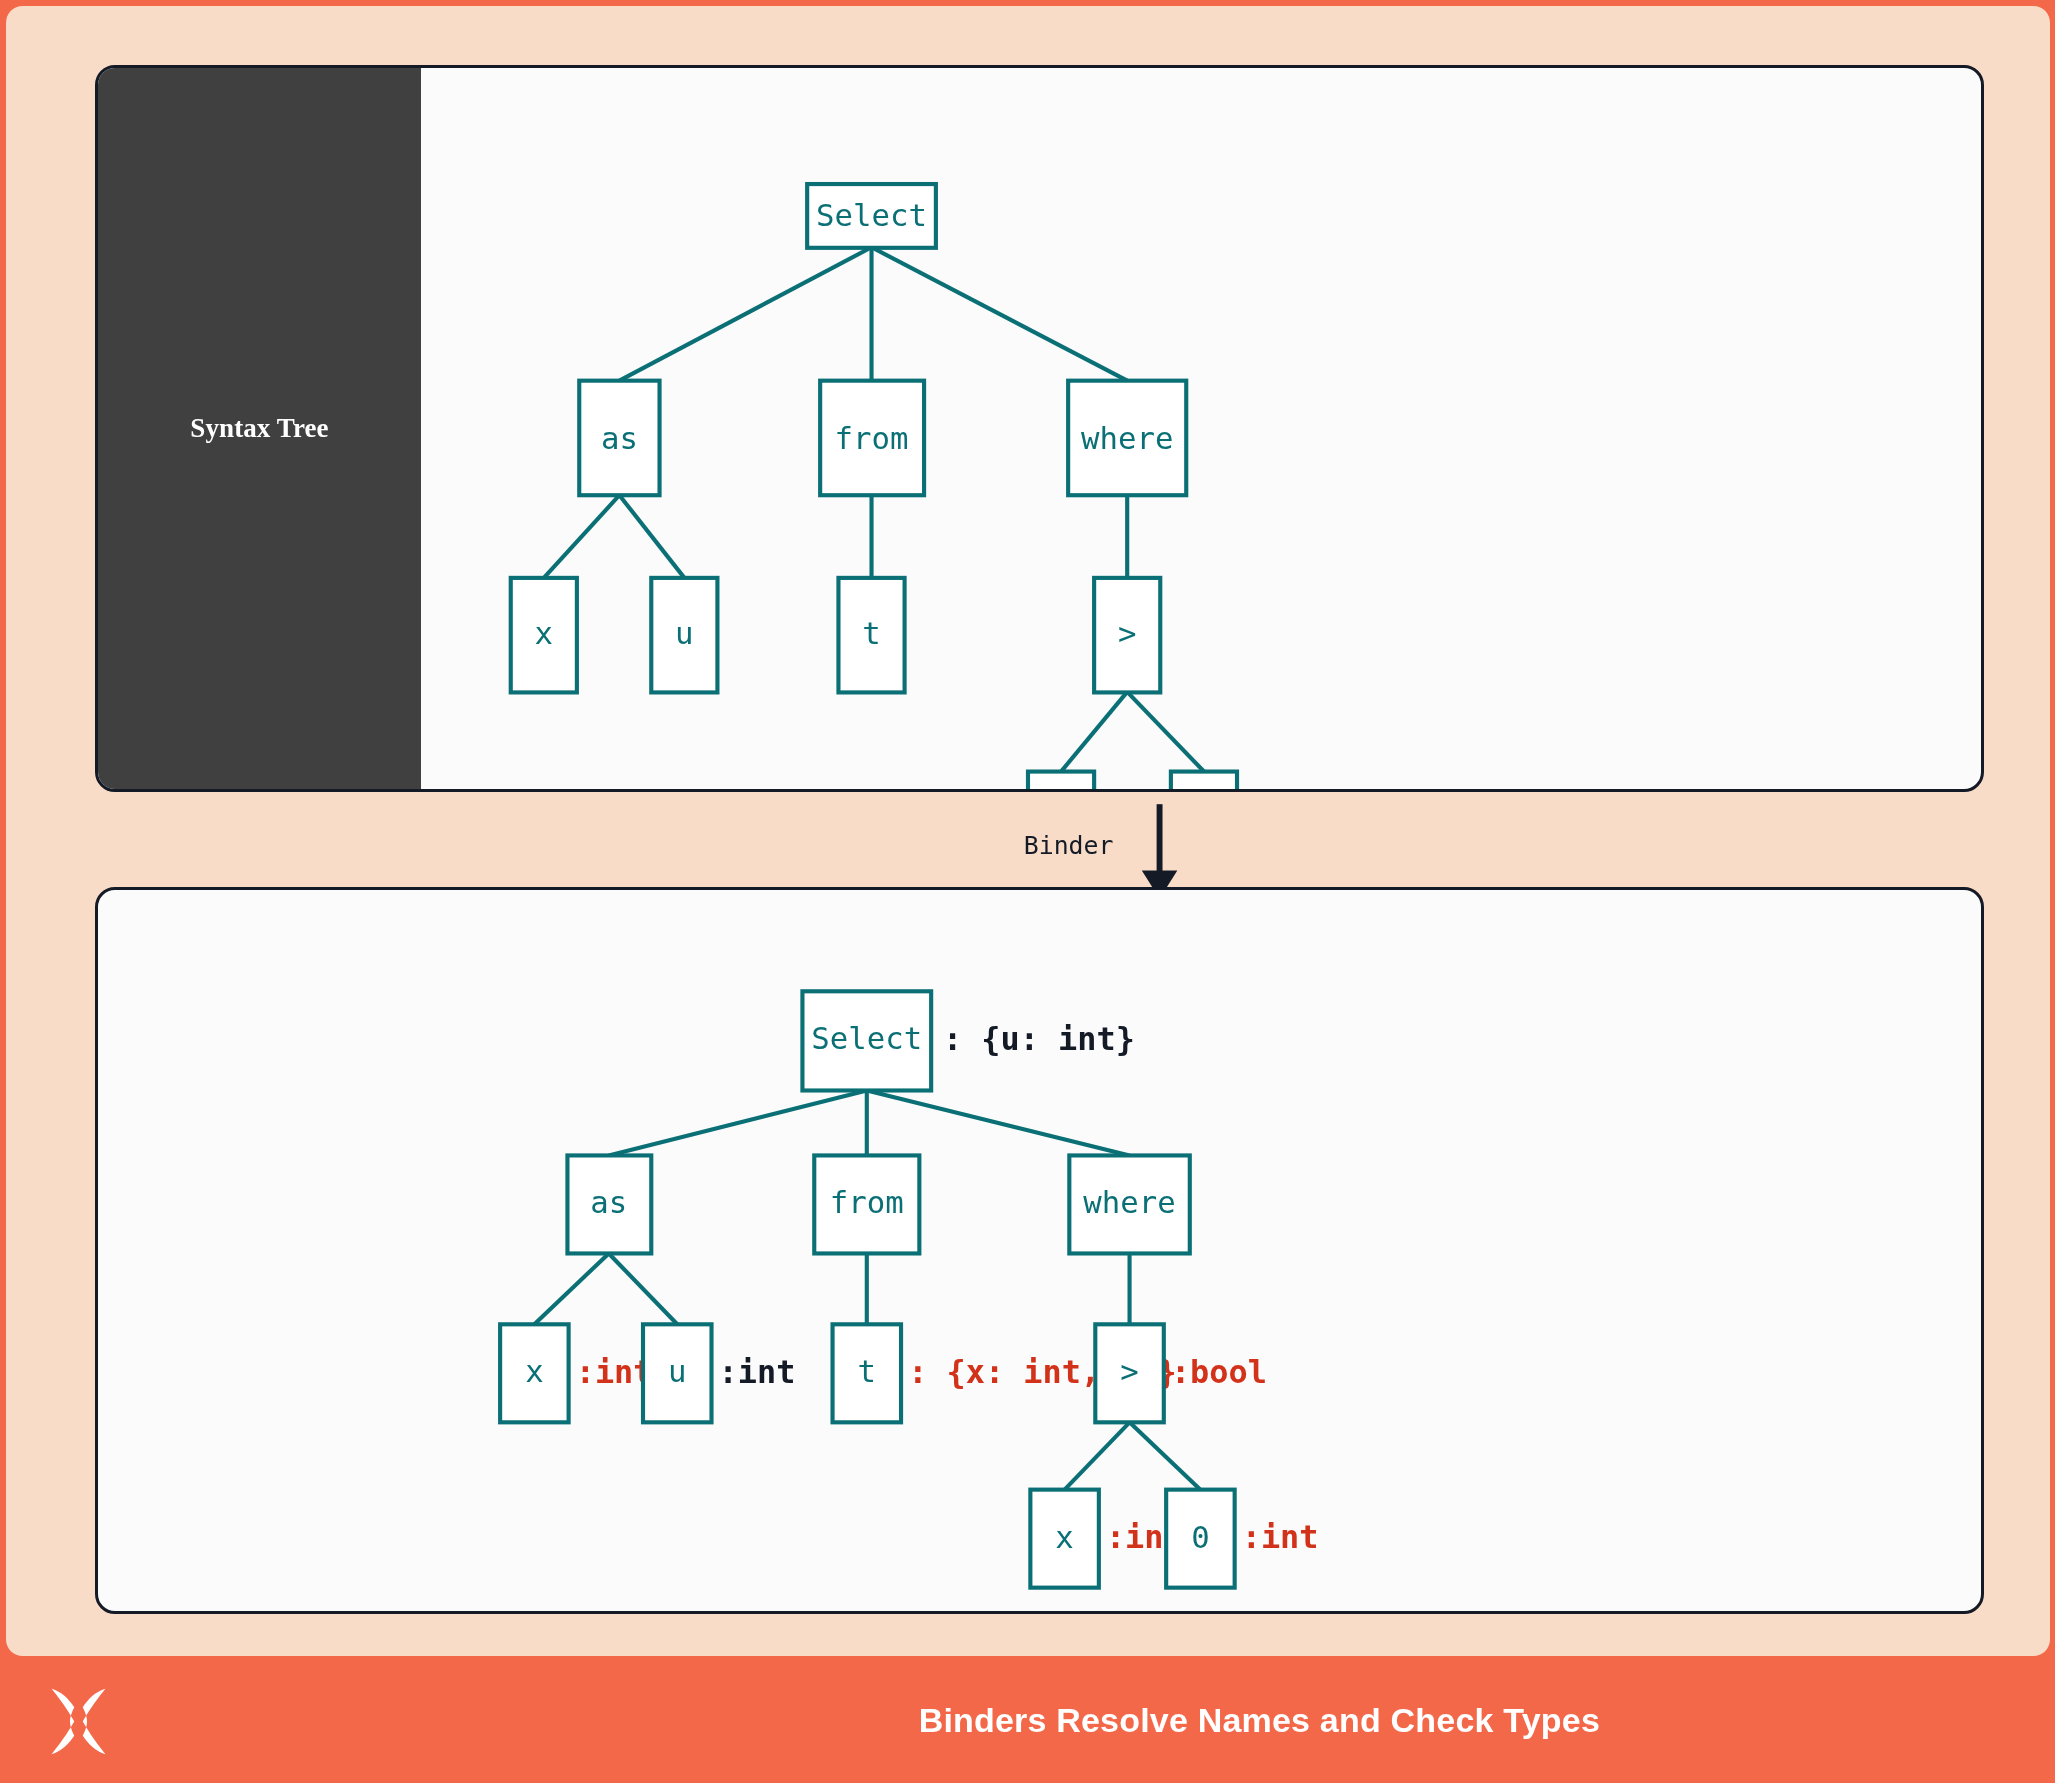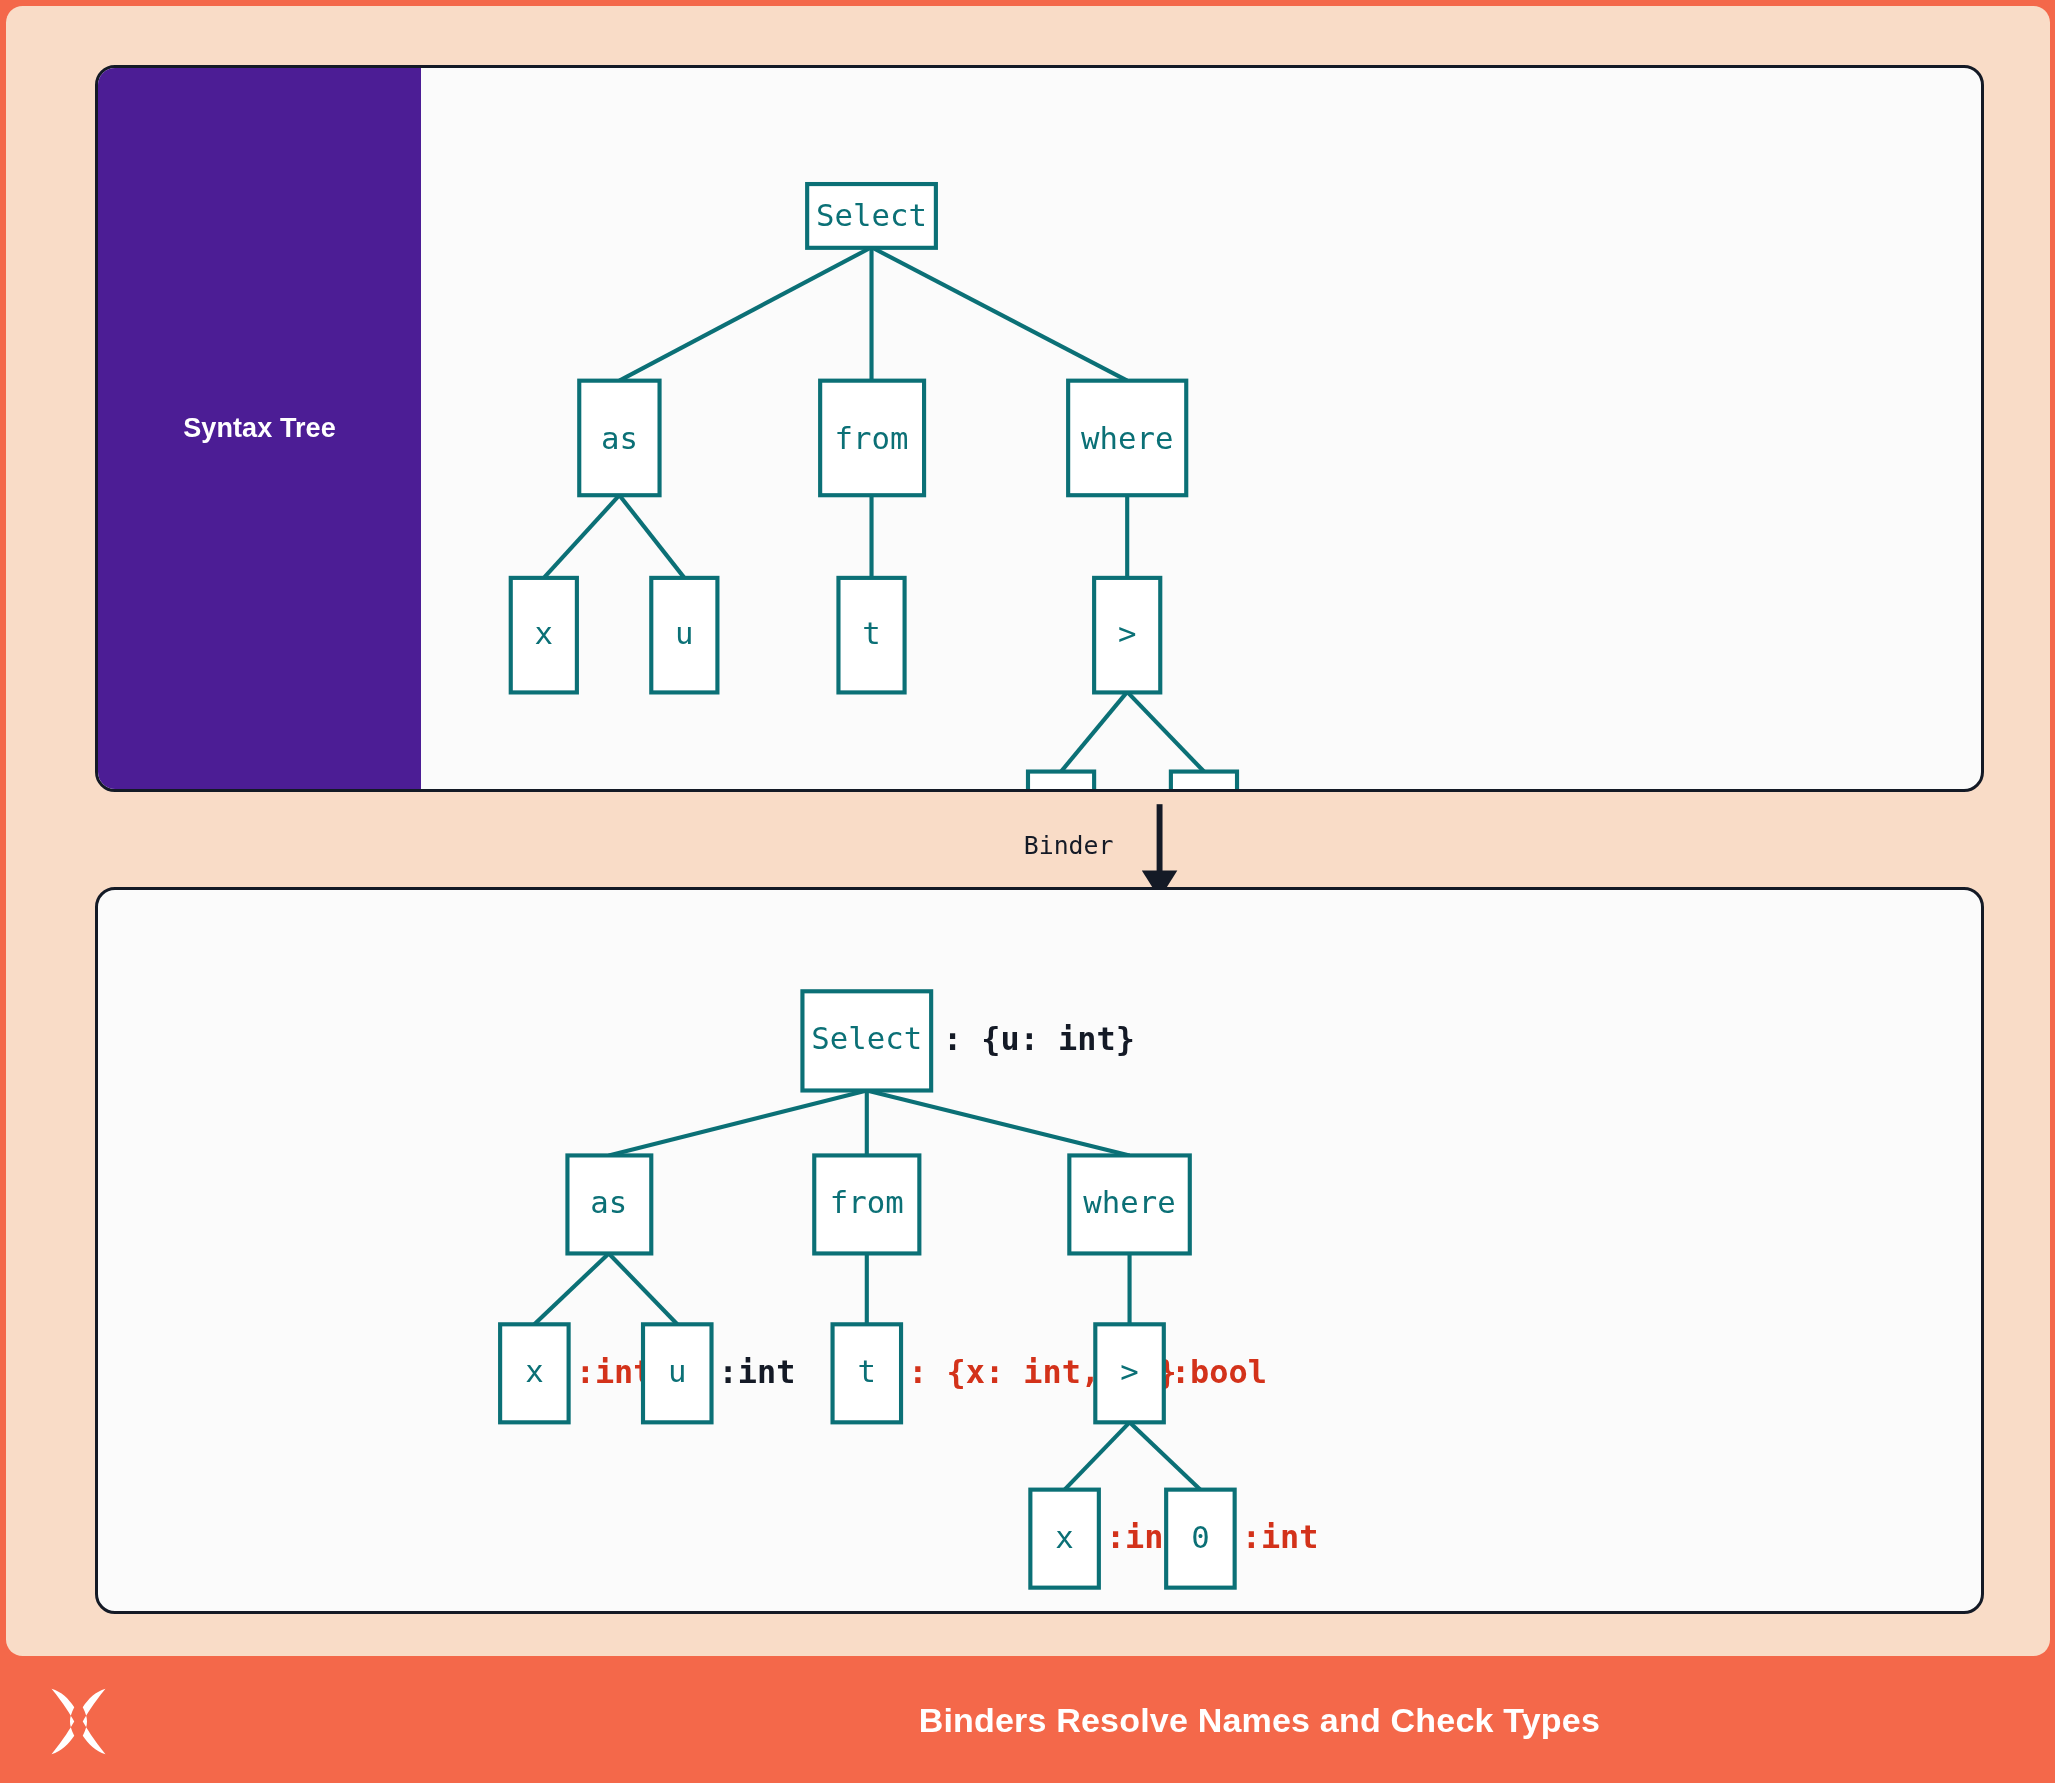--- a/index.html
+++ b/index.html
@@ -39,25 +39,26 @@
     border-radius: 20px;
     overflow: hidden;
   }
   #panel-top    { left: 89px; top: 59px;  width: 1889px; height: 727px; }
   #panel-bottom { left: 89px; top: 881px; width: 1889px; height: 727px; }
 
   .panel-sidebar {
     position: absolute;
     left: 0; top: 0; bottom: 0;
     width: 323px;
-    background: #4c1d95;
+    background: #404040;
     display: flex;
     align-items: center;
     justify-content: center;
     text-align: center;
+    font-family: Liberation Serif, serif;
   }
   .panel-sidebar-label {
     color: #FFFFFF;
     font-size: 27px;
     font-weight: bold;
     line-height: 1.65;
     letter-spacing: 0.1px;
     white-space: pre-line;
   }
 

